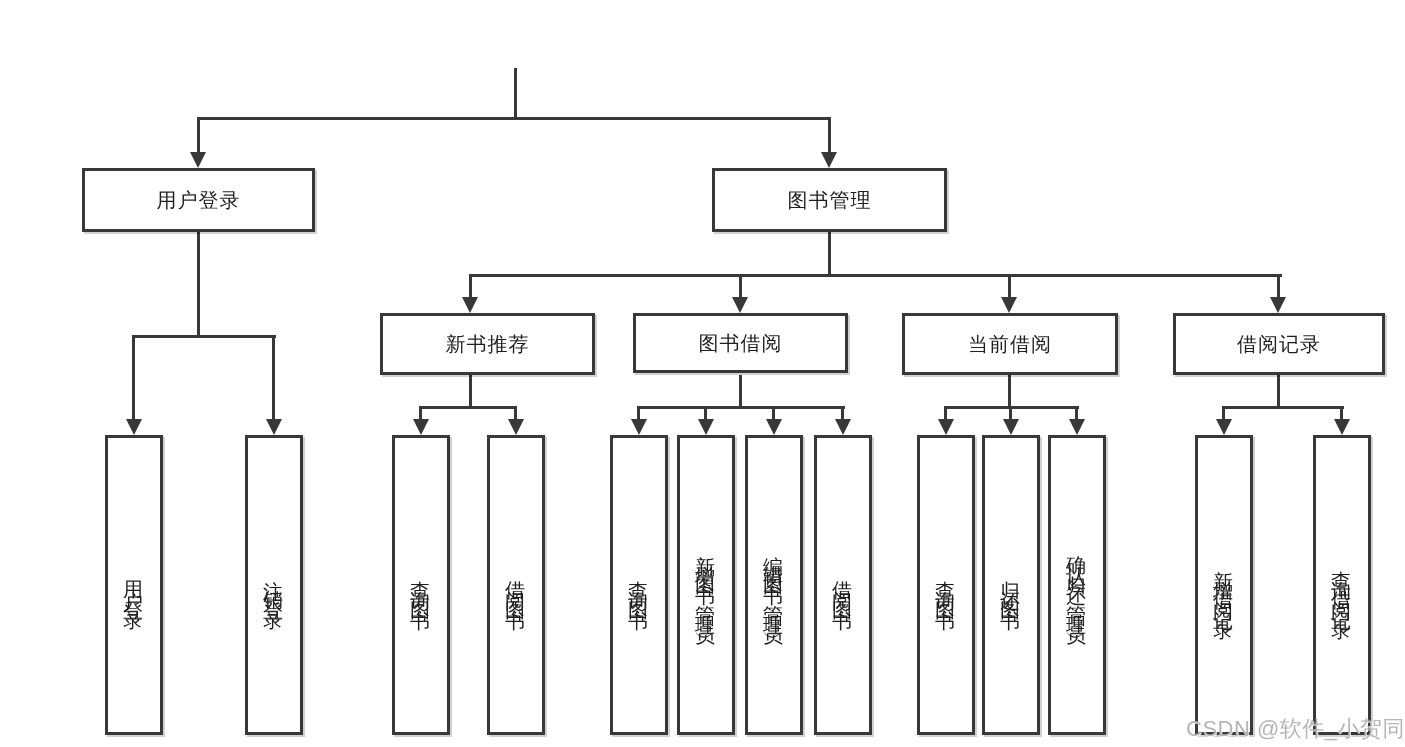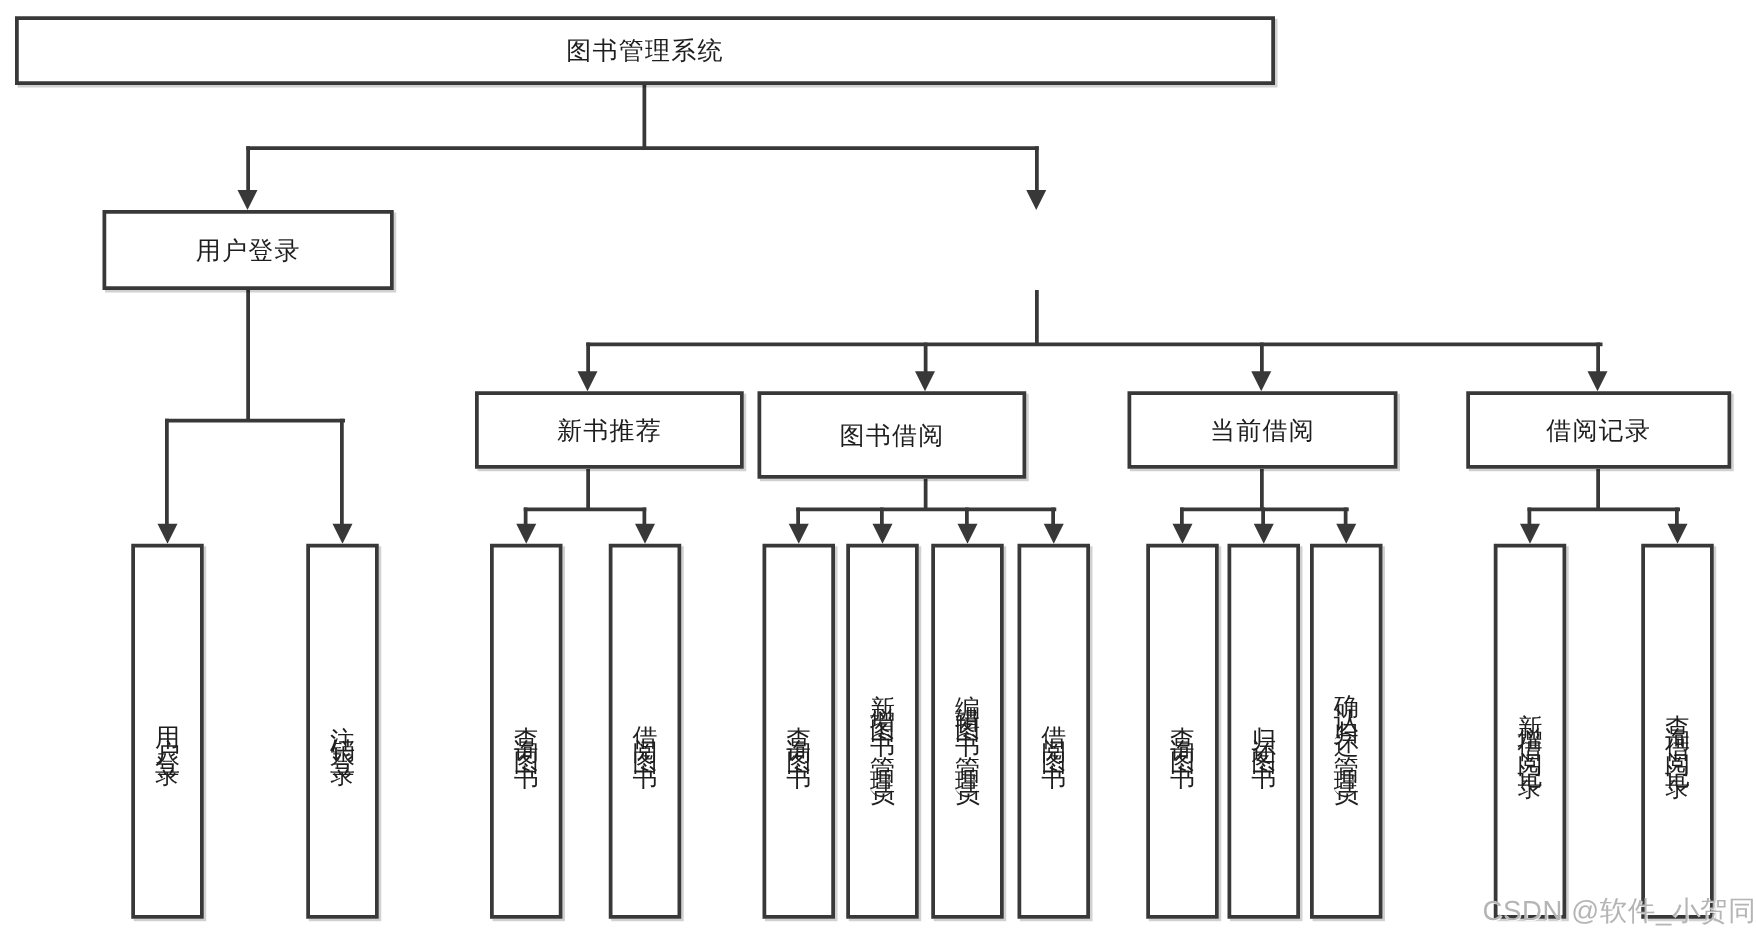--- a/index.html
+++ b/index.html
@@ -32,26 +32,26 @@
     position:absolute;left:1186px;top:714px;z-index:3;
     font-size:22px;color:#b5b5b5;letter-spacing:0.5px;white-space:nowrap;
     text-shadow:1px 1px 0 rgba(255,255,255,0.8);
   }
 </style>
 </head>
 <body>
 
 <div id="stage">
 
-  <div class="hbox" style="left:12px;top:13px;width:1008px;height:55px;">图书管理系统</div>
 
   <div class="hbox" style="left:82px;top:168px;width:233px;height:64px;">用户登录</div>
+  <div class="hbox" style="left:712px;top:168px;width:235px;height:64px;">图书管理</div>
 
   <div class="hbox" style="left:380px;top:313px;width:215px;height:62px;">新书推荐</div>
-  <div class="hbox" style="left:606px;top:313px;width:215px;height:70px;">图书借阅</div>
+  <div class="hbox" style="left:633px;top:313px;width:215px;height:60px;">图书借阅</div>
   <div class="hbox" style="left:902px;top:313px;width:216px;height:62px;">当前借阅</div>
   <div class="hbox" style="left:1173px;top:313px;width:212px;height:62px;">借阅记录</div>
 
   <div class="vbox" style="left:105px;">用户登录</div>
   <div class="vbox" style="left:245px;">注销登录</div>
 
   <div class="vbox" style="left:392px;">查询图书</div>
   <div class="vbox" style="left:487px;">借阅图书</div>
 
   <div class="vbox" style="left:610px;">查询图书</div>

